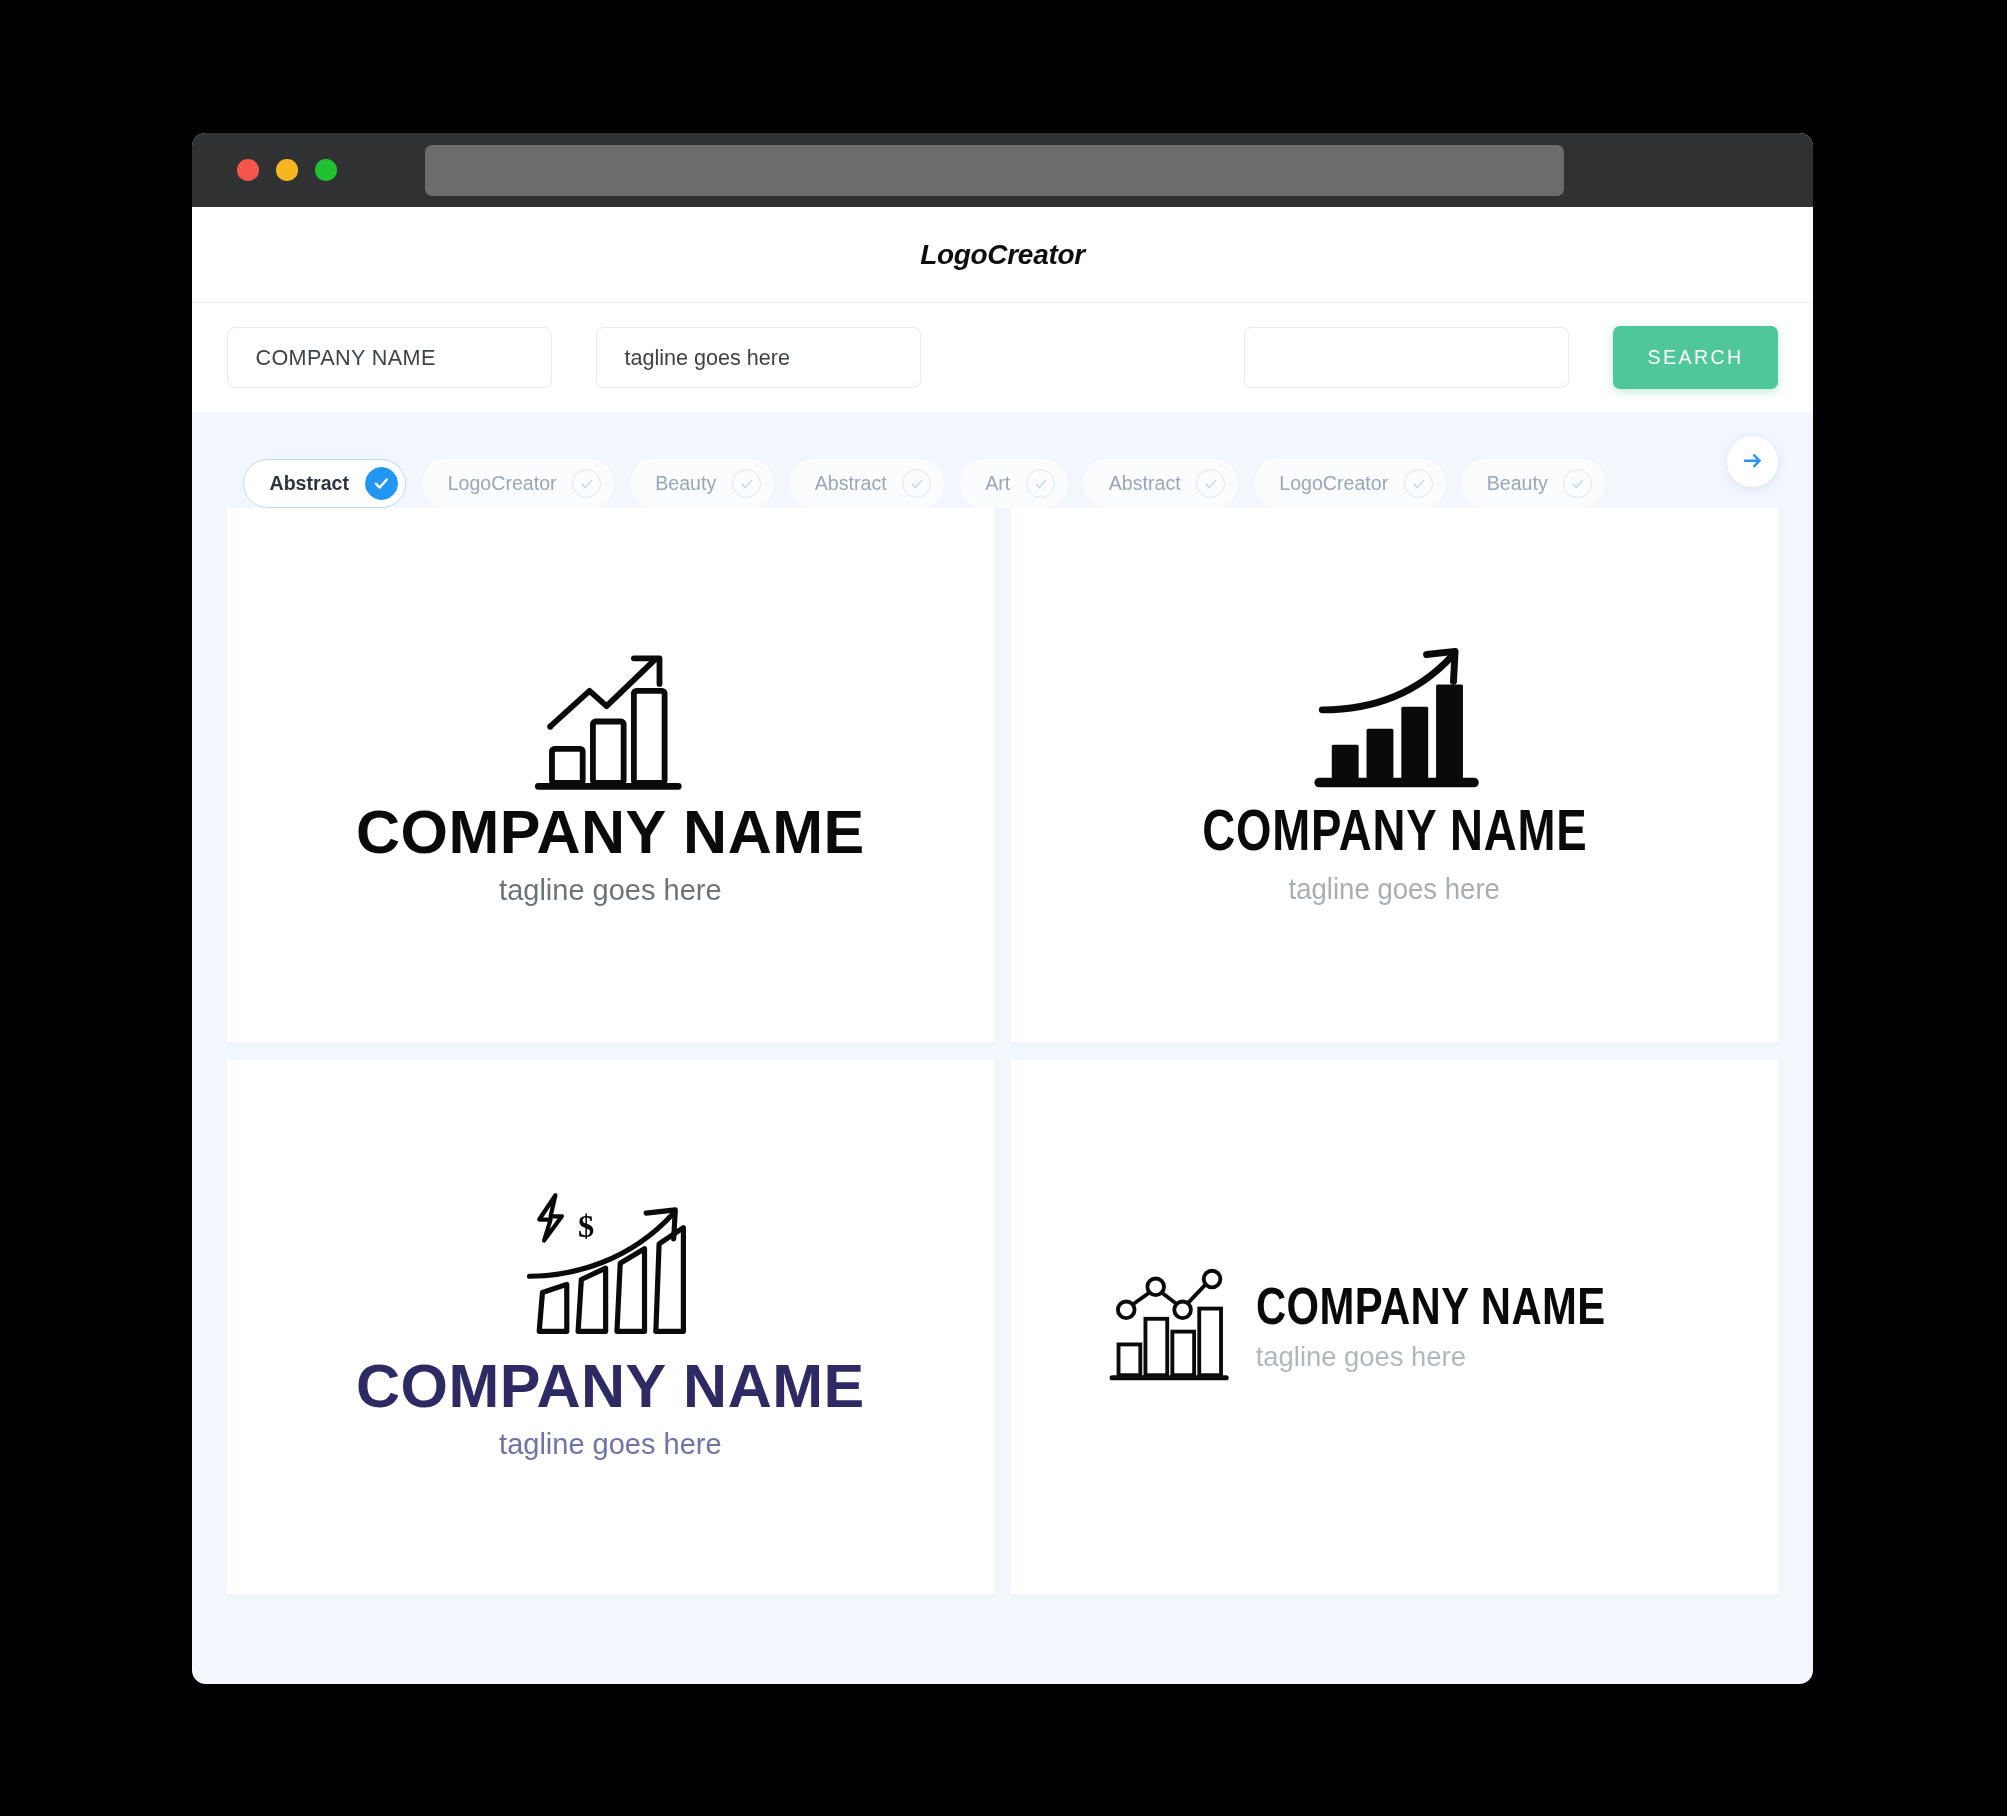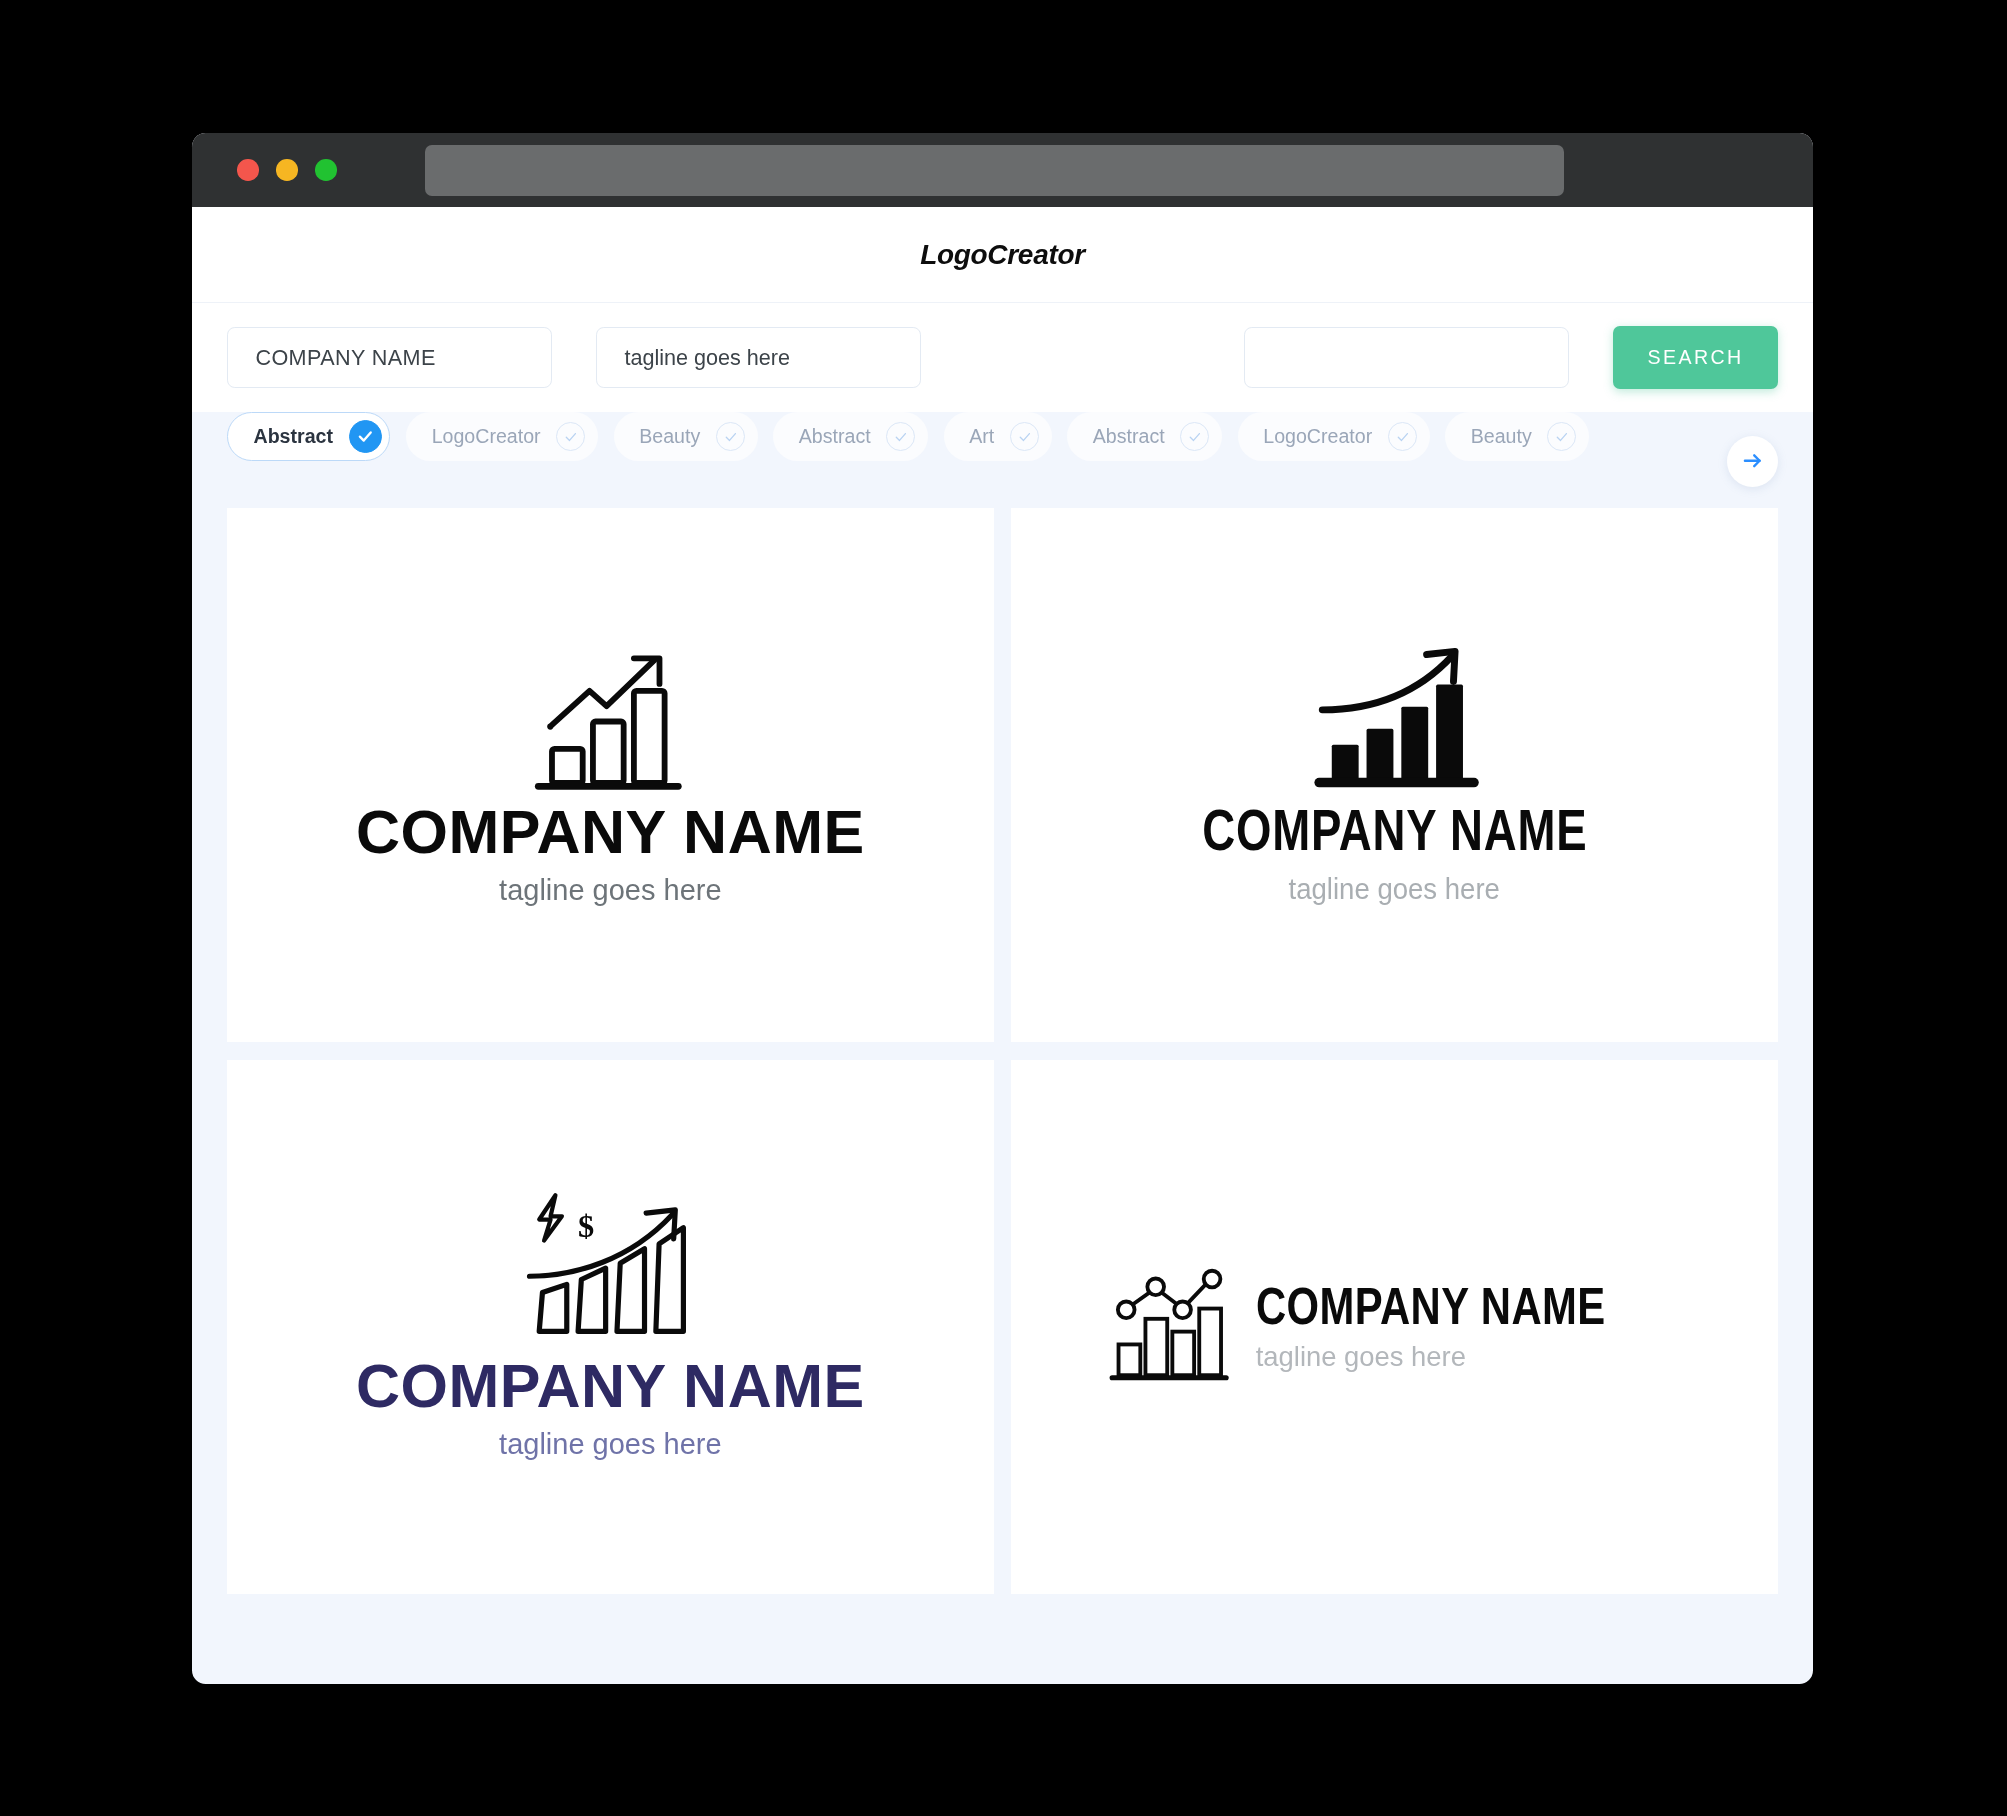--- a/index.html
+++ b/index.html
@@ -116,22 +116,22 @@
     cursor: pointer;
     box-shadow: 0 2.9px 9.8px rgba(79,199,154,0.35);
   }
 
   
   .cat-row {
     position: relative;
     height: 96px;
     background: #f2f6fd;
     display: flex;
-    align-items: flex-start;
-    padding: 0 35px;
+    align-items: flex-end;
+    padding: 0 51px;
     overflow: hidden;
   }
   .pill {
     flex: none;
     height: 49px;
     border-radius: 24.5px;
     background: #fbfcfe;
     display: flex;
     align-items: center;
     padding: 0 12.7px 0 25.5px;

